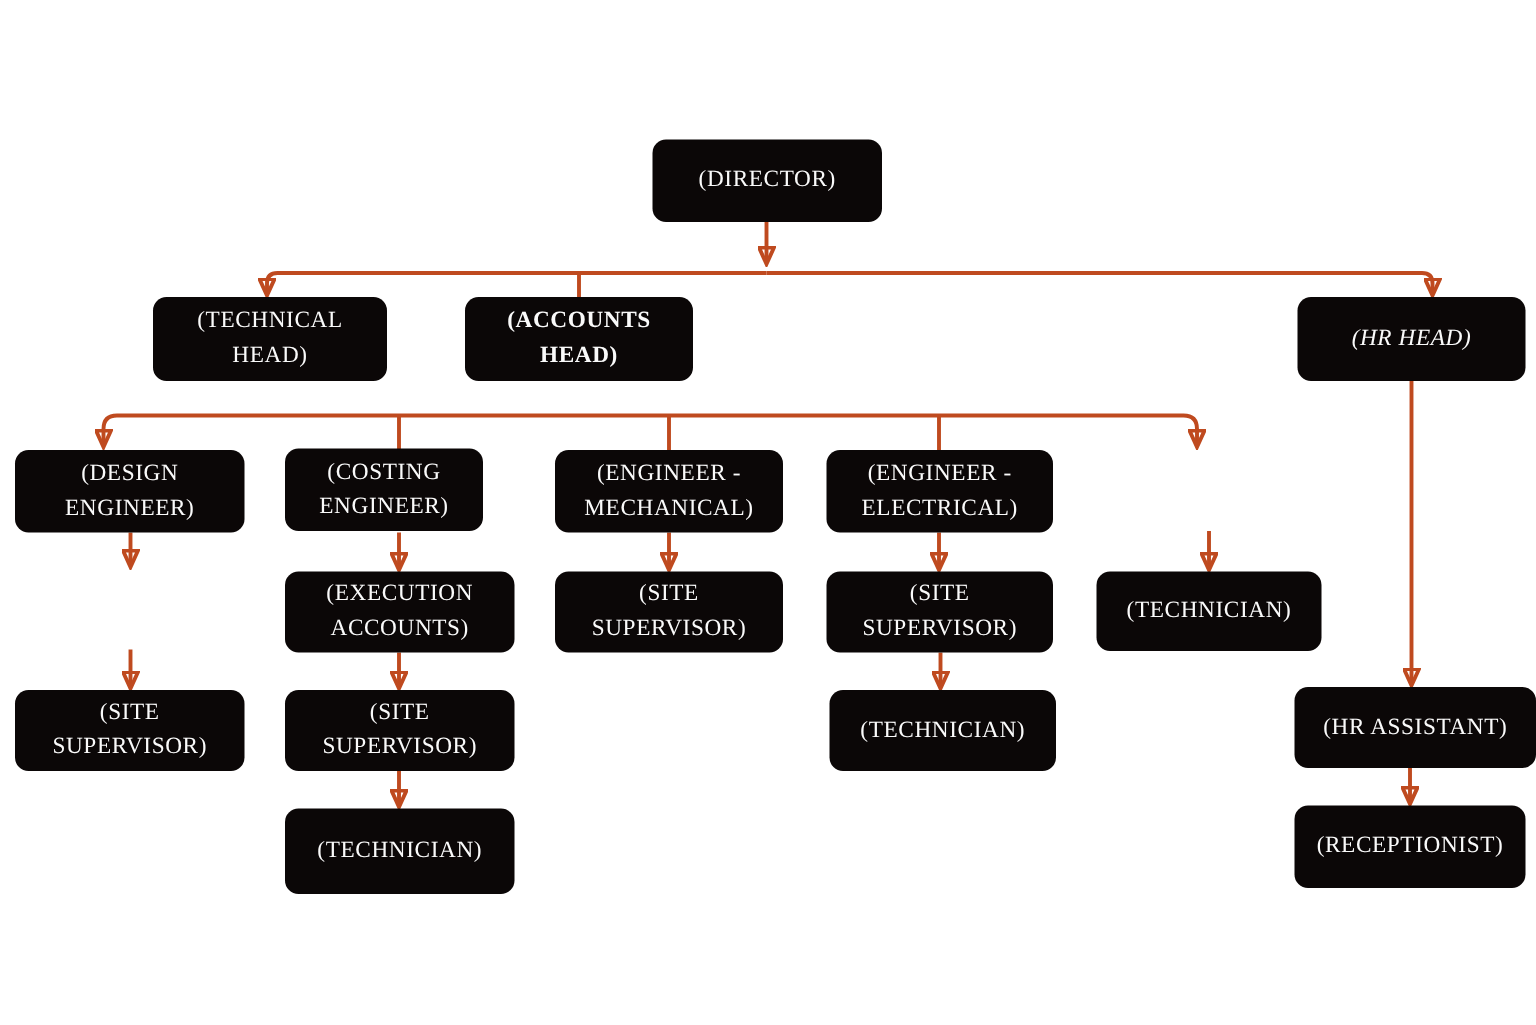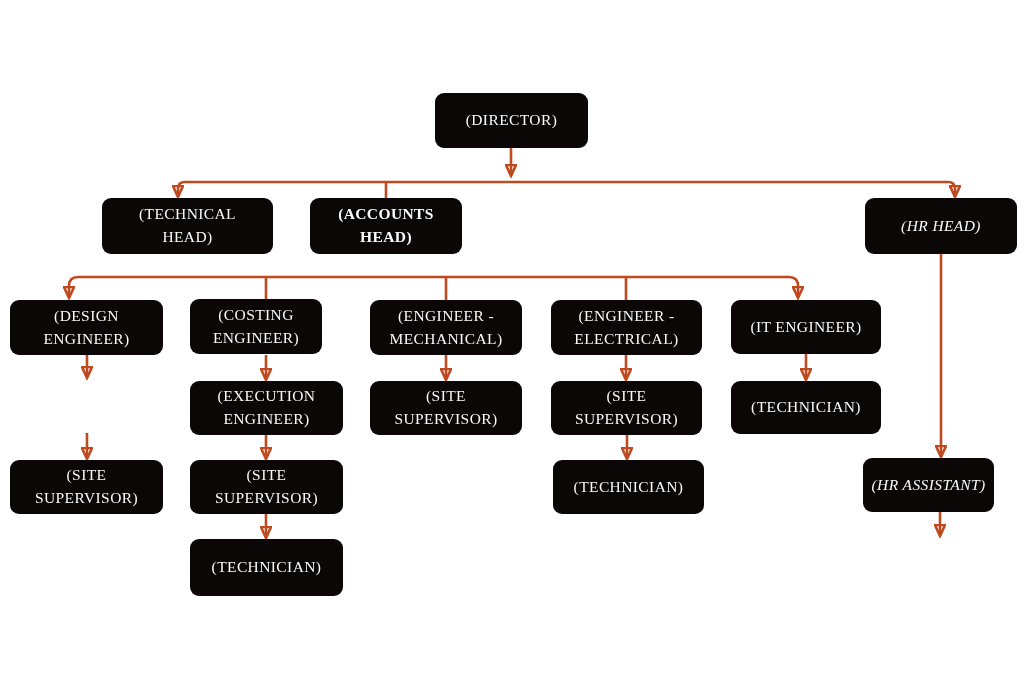--- a/index.html
+++ b/index.html
@@ -77,21 +77,21 @@
         <path d="M 626 355 L 626 379" marker-end="url(#arrowhead)"></path>
         <path d="M 627 435 L 627 458" marker-end="url(#arrowhead)"></path>
         <path d="M 806 354 L 806 379" marker-end="url(#arrowhead)"></path>
         <path d="M 941 254 L 941 456" marker-end="url(#arrowhead)"></path>
         <path d="M 940 512 L 940 535" marker-end="url(#arrowhead)"></path>
       </g>
   </svg>
 <div class="node" style="left: 435px; top: 93px; width: 153px; height: 55px;">
       <span>(DIRECTOR)</span>
     </div>
-    <div class="node" style="left: 102px; top: 198px; width: 171px; height: 56px;">
+    <div class="node" style="left: 102px; top: 198px; width: 156px; height: 56px;">
       <span>(TECHNICAL
 HEAD)</span>
     </div>
     <div class="node" style="left: 310px; top: 198px; width: 152px; height: 56px; font-weight: bold;">
       <span>(ACCOUNTS
 HEAD)</span>
     </div>
     <div class="node" style="left: 865px; top: 198px; width: 152px; height: 56px; font-style: italic;">
       <span>(HR HEAD)</span>
     </div>
@@ -104,26 +104,23 @@
 ENGINEER)</span>
     </div>
     <div class="node" style="left: 370px; top: 300px; width: 152px; height: 55px;">
       <span>(ENGINEER -
 MECHANICAL)</span>
     </div>
     <div class="node" style="left: 551px; top: 300px; width: 151px; height: 55px;">
       <span>(ENGINEER -
 ELECTRICAL)</span>
     </div>
-    <div class="node" style="left: 731px; top: 300px; width: 150px; height: 54px;">
-      <span>(IT ENGINEER)</span>
-    </div>
     <div class="node" style="left: 190px; top: 381px; width: 153px; height: 54px;">
       <span>(EXECUTION
-ENGINEER)</span>
+ACCOUNTS)</span>
     </div>
     <div class="node" style="left: 370px; top: 381px; width: 152px; height: 54px;">
       <span>(SITE
 SUPERVISOR)</span>
     </div>
     <div class="node" style="left: 551px; top: 381px; width: 151px; height: 54px;">
       <span>(SITE
 SUPERVISOR)</span>
     </div>
     <div class="node" style="left: 731px; top: 381px; width: 150px; height: 53px;">
@@ -133,19 +130,22 @@
       <span>(SITE
 SUPERVISOR)</span>
     </div>
     <div class="node" style="left: 190px; top: 460px; width: 153px; height: 54px;">
       <span>(SITE
 SUPERVISOR)</span>
     </div>
     <div class="node" style="left: 553px; top: 460px; width: 151px; height: 54px;">
       <span>(TECHNICIAN)</span>
     </div>
-    <div class="node" style="left: 863px; top: 458px; width: 131px; height: 54px; font-style: italic;">
+    <div class="node" style="left: 863px; top: 458px; width: 161px; height: 54px;">
       <span>(HR ASSISTANT)</span>
     </div>
     <div class="node" style="left: 190px; top: 539px; width: 153px; height: 57px;">
       <span>(TECHNICIAN)</span>
     </div>
+    <div class="node" style="left: 863px; top: 537px; width: 154px; height: 55px;">
+      <span>(RECEPTIONIST)</span>
+    </div>
   </div>
 
 </body></html>

